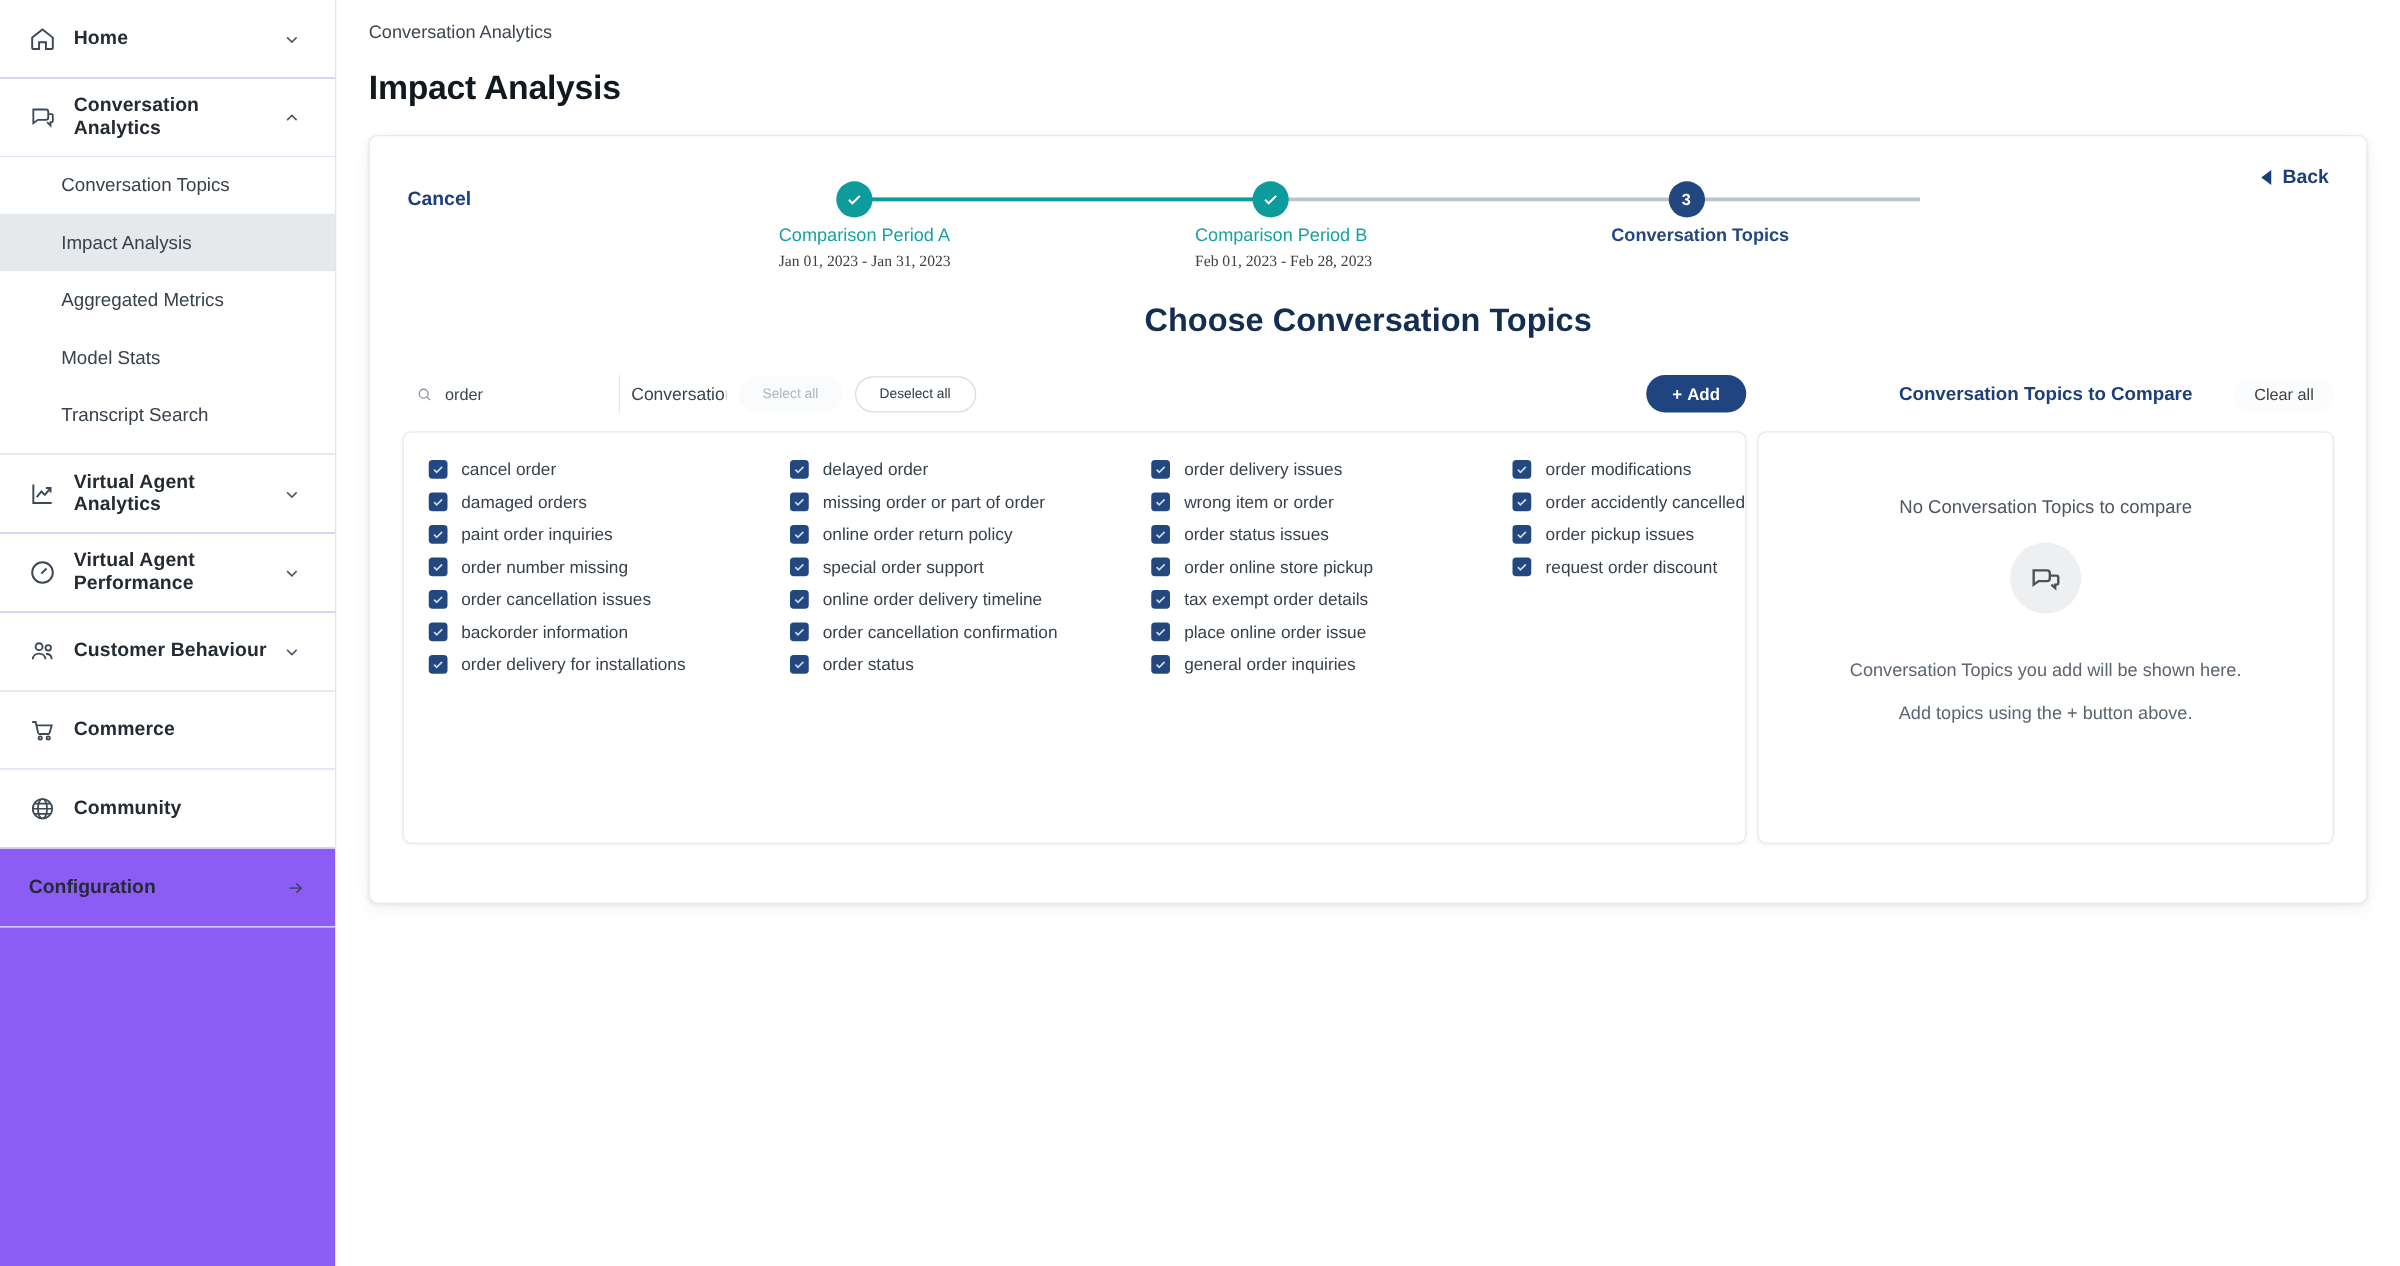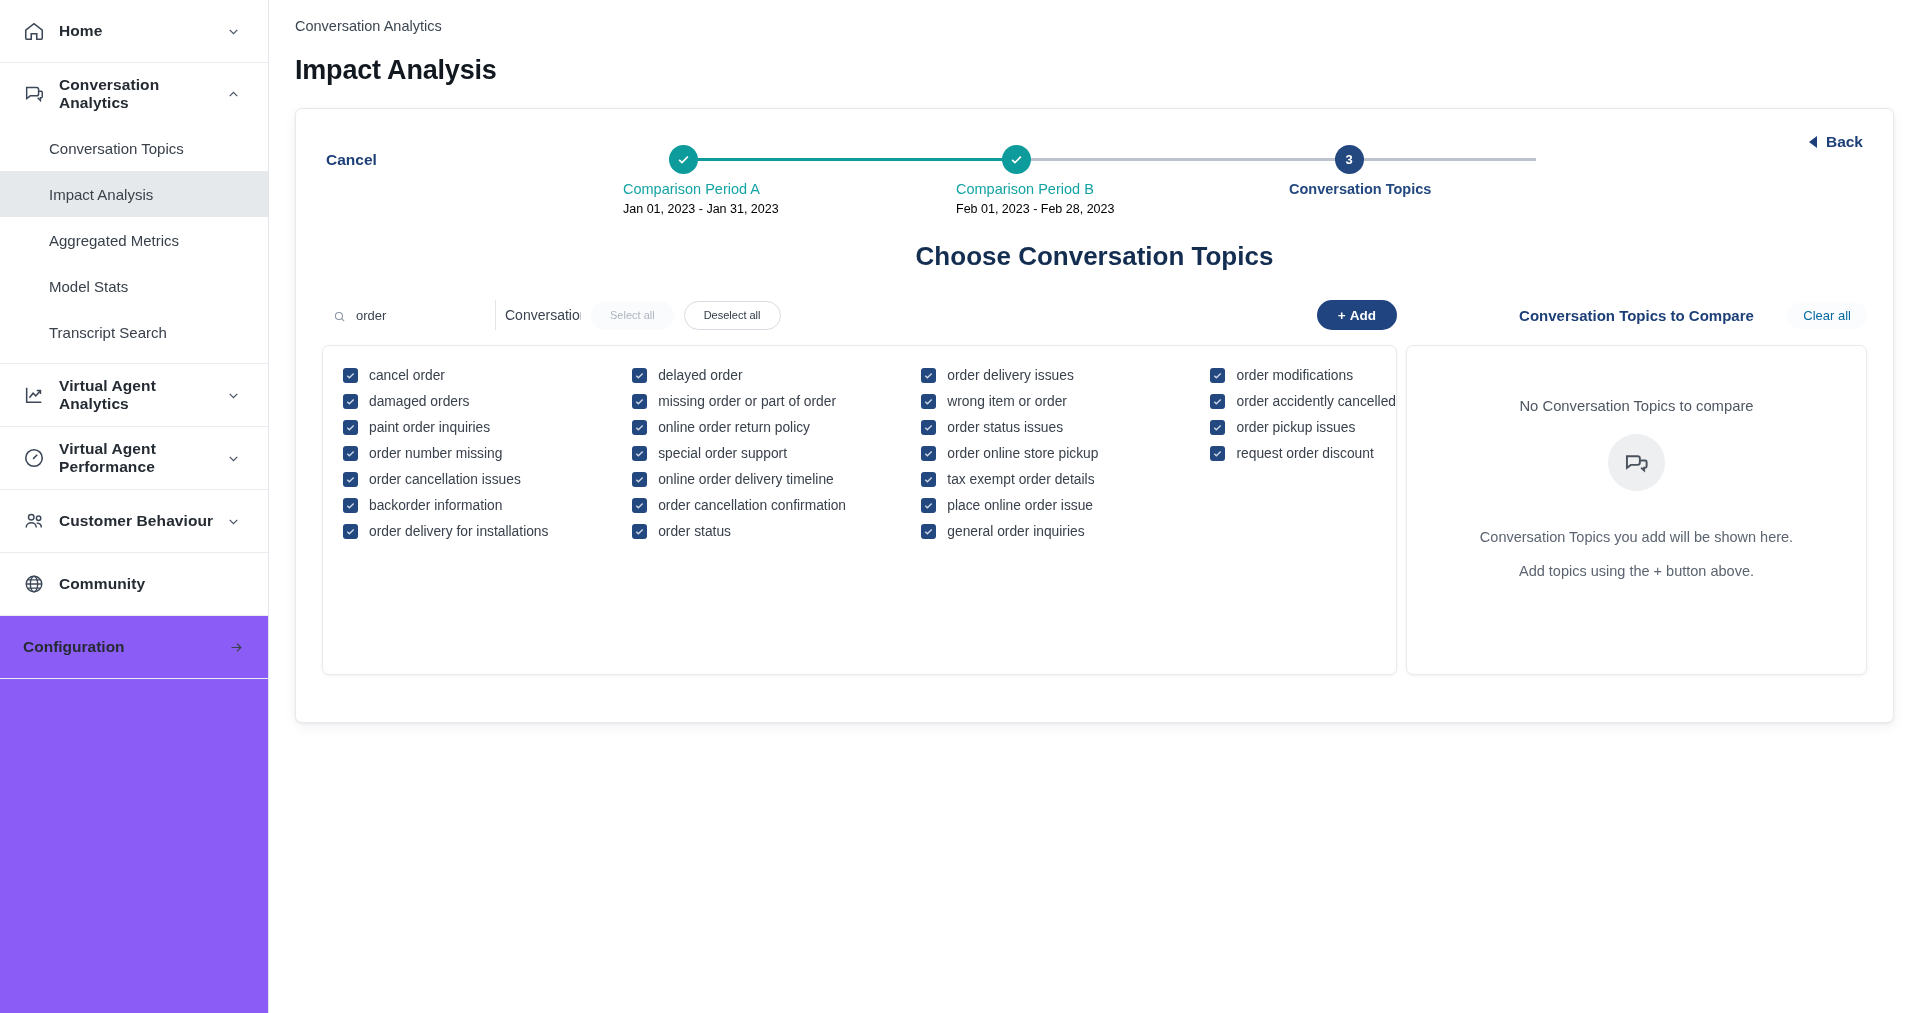--- a/index.html
+++ b/index.html
@@ -177,22 +177,23 @@
   .step .st-label {
     margin-top: 7px;
     font-size: 14.5px;
     white-space: nowrap;
   }
   .step.done .st-label { color: #14a3a3; }
   .step.current .st-label { color: #23487f; font-weight: bold; }
   .step .st-date {
     margin-top: 5px;
     font-size: 12.5px;
-    color: #000000;
+    color: #404040;
     white-space: nowrap;
+    font-family: Liberation Serif, serif;
   }
   .back-btn {
     position: absolute;
     right: 30px;
     top: 24px;
     display: flex;
     align-items: center;
     gap: 9px;
     font-size: 15.5px;
     font-weight: bold;
@@ -307,21 +308,21 @@
     flex: 1;
     text-align: center;
     font-size: 15px;
     font-weight: bold;
     color: #1d3f77;
   }
   .clear-all {
     position: absolute;
     right: 0;
     font-size: 13px;
-    color: #0369a1;
+    color: #404040;
     background: #fbfcfd;
     border-radius: 15px;
     padding: 6px 16px;
     cursor: default;
   }
 
   
   .panel {
     background: #fff;
     border: 1px solid #e8eaed;
@@ -469,20 +470,32 @@
         </span>
         <span class="nav-label">Customer Behaviour</span>
         <span class="chev">
           <svg viewBox="0 0 24 24" fill="none" stroke="currentColor" stroke-width="2.4">
               <path d="M5 9l7 7 7-7"></path>
             </svg>
         </span>
       </div>
     </div>
 
+    <div class="nav-group">
+      <div class="nav-top no-arrow">
+        <span class="nav-ico">
+          <svg viewBox="0 0 24 24" fill="none" stroke="currentColor" stroke-width="1.6">
+              <path d="M3 5h3l2.2 9.4a1.5 1.5 0 0 0 1.5 1.1h7.1a1.5 1.5 0 0 0 1.45-1.1L20 8H7"></path>
+              <circle cx="10" cy="19" r="1.4"></circle>
+              <circle cx="17" cy="19" r="1.4"></circle>
+            </svg>
+        </span>
+        <span class="nav-label">Commerce</span>
+      </div>
+    </div>
 
     <div class="nav-group">
       <div class="nav-top no-arrow">
         <span class="nav-ico">
           <svg viewBox="0 0 24 24" fill="none" stroke="currentColor" stroke-width="1.5">
               <circle cx="12" cy="12" r="8.5"></circle>
               <ellipse cx="12" cy="12" rx="4" ry="8.5"></ellipse>
               <path d="M3.5 12h17M5 7.5h14M5 16.5h14"></path>
             </svg>
         </span>

